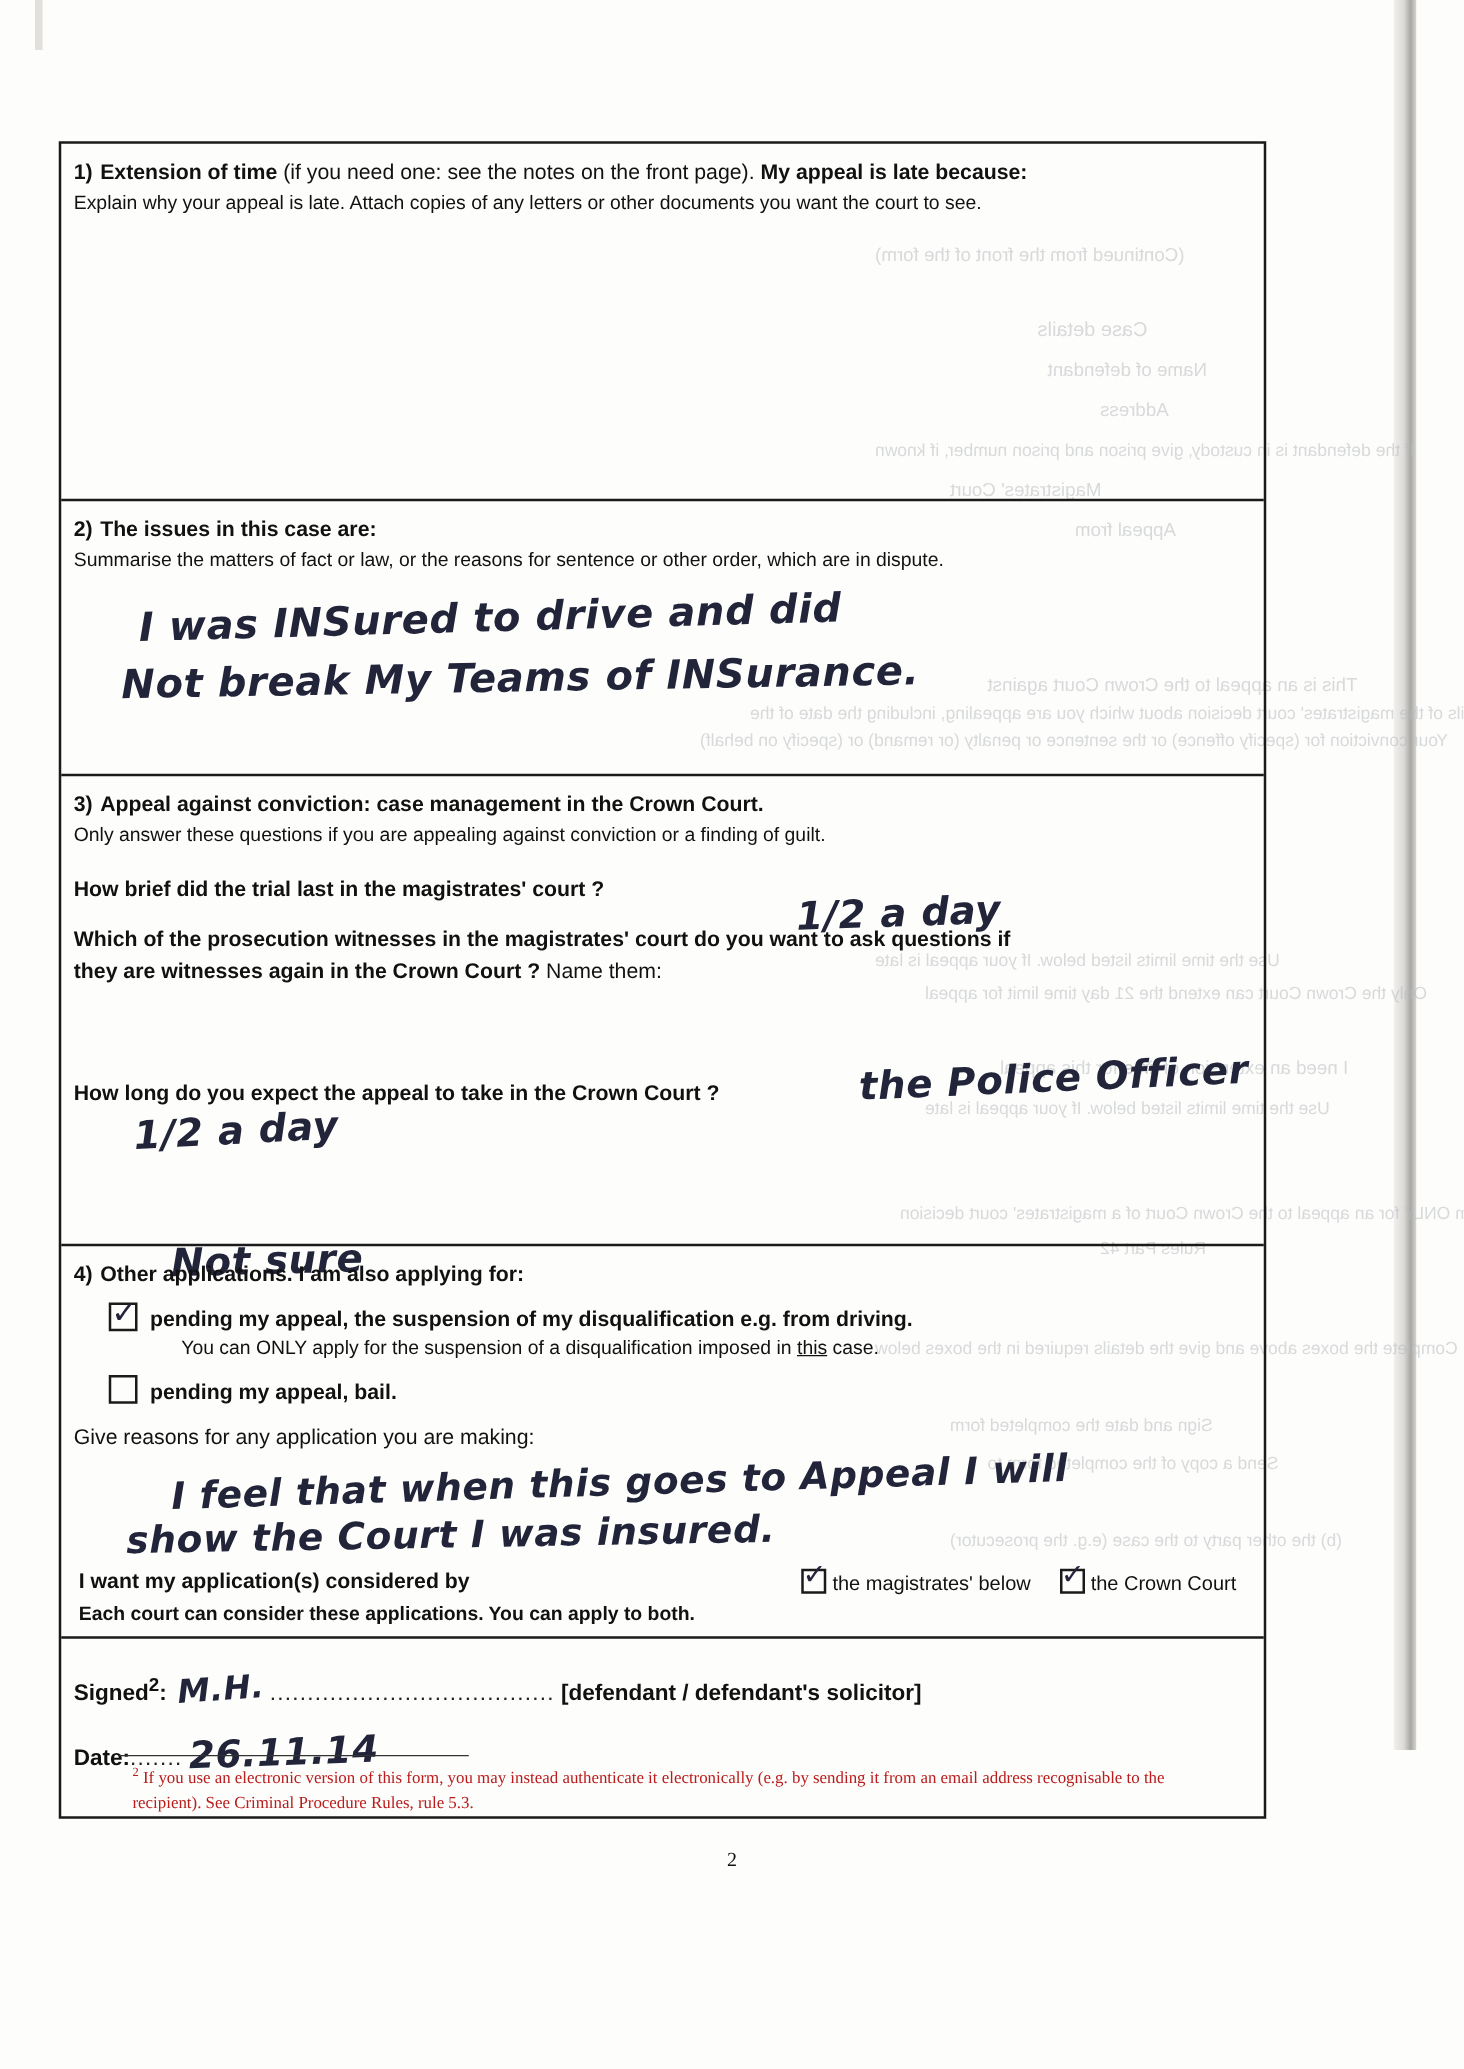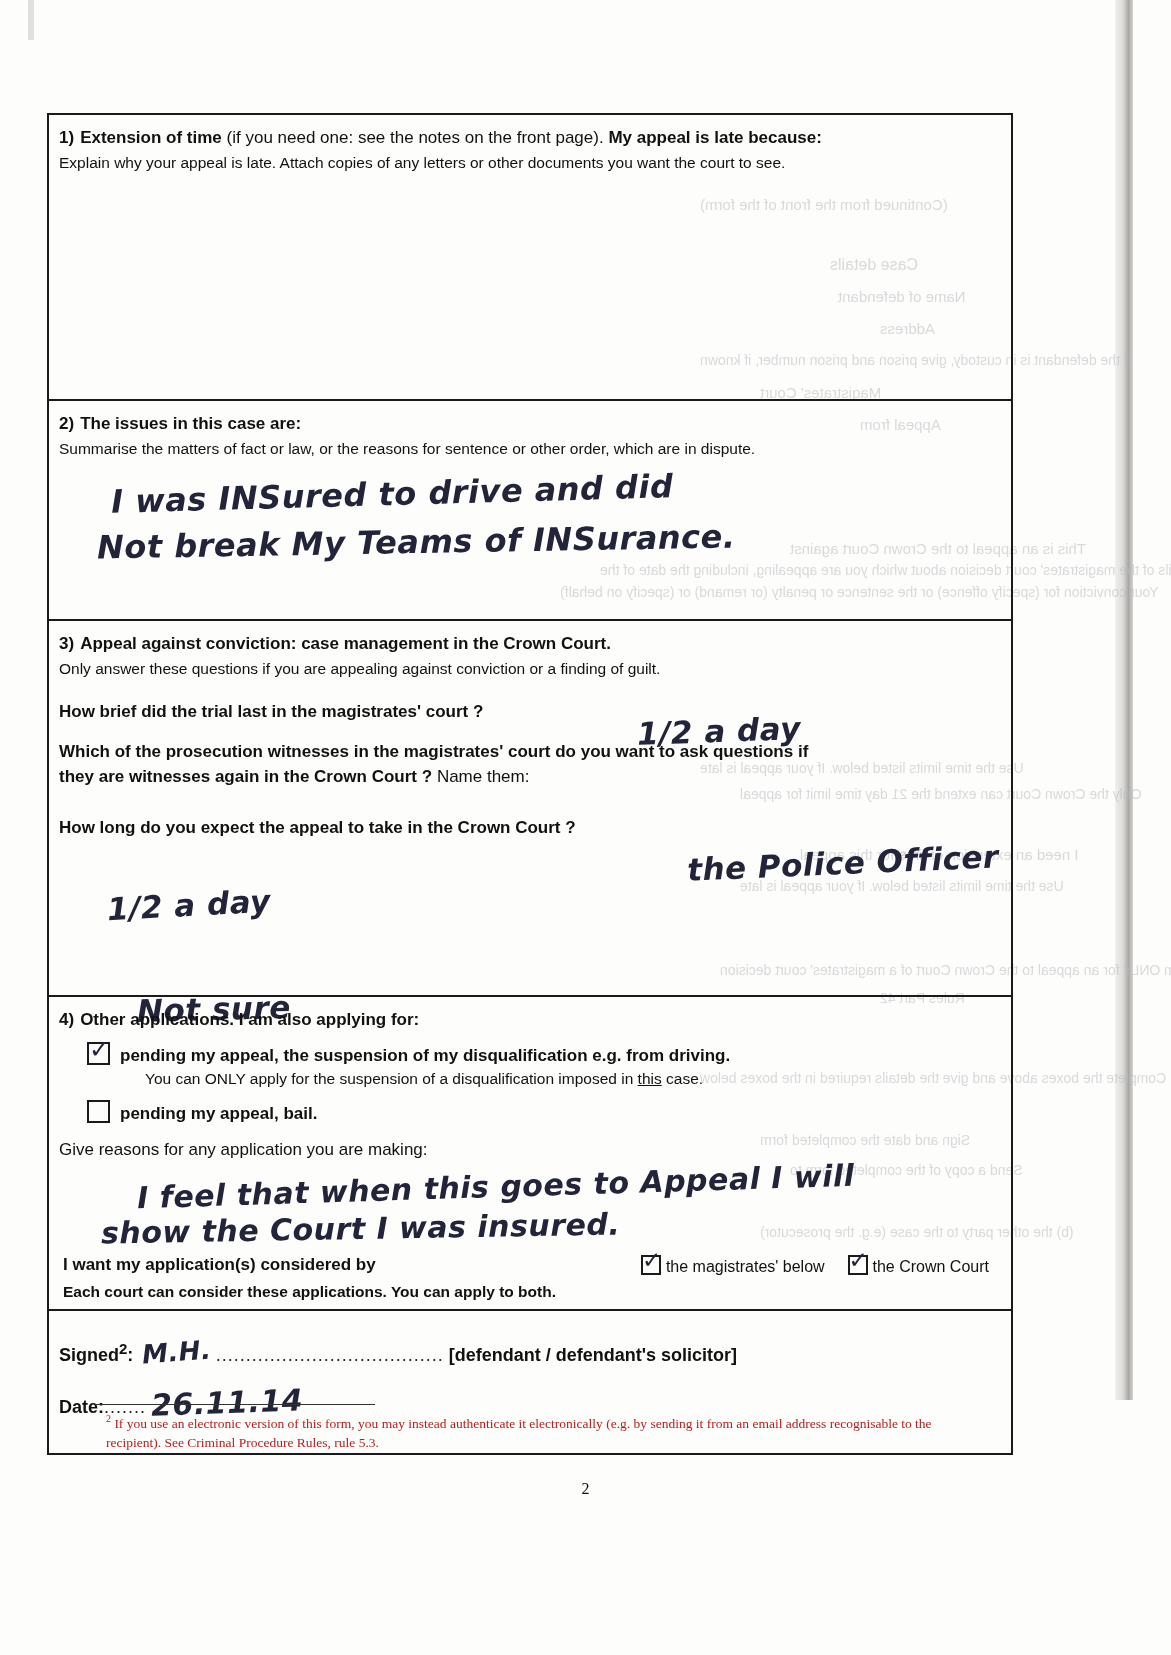--- a/index.html
+++ b/index.html
@@ -263,21 +263,21 @@
       <div class="hw blue" style="position:absolute; left:588px; top:92px; font-size:31px; transform:rotate(-2deg);">1/2  a day</div>
 
       <p class="bold-line" style="margin-top:16px;">Which of the prosecution witnesses in the magistrates' court do you want to ask questions if</p>
       <p class="bold-line">
         <span>they are witnesses again in the Crown Court ?</span>
         <span class="reg">Name them:</span>
       </p>
       <div class="hw blue" style="position:absolute; left:638px; top:224px; font-size:31px; transform:rotate(-2.5deg);">the Police Officer</div>
       <div class="hw blue" style="position:absolute; left:58px; top:266px; font-size:31px; transform:rotate(-3deg);">1/2 a day</div>
 
-      <p class="bold-line" style="margin-top:26px;">How long do you expect the appeal to take in the Crown Court ?</p>
+      <p class="bold-line" style="margin-top:73px;">How long do you expect the appeal to take in the Crown Court ?</p>
       <div class="hw blue" style="position:absolute; left:88px; top:370px; font-size:31px; transform:rotate(-1.5deg);">Not sure</div>
     </div>
 
     <div class="sec" id="sec4">
       <p class="q-title">
         <span class="num">4)</span><span>Other applications.  I am also applying for:</span>
       </p>
 
       <div class="opt-row">
         <span class="checkbox checked"></span><span>pending my appeal, the suspension of my disqualification e.g. from driving.</span>

